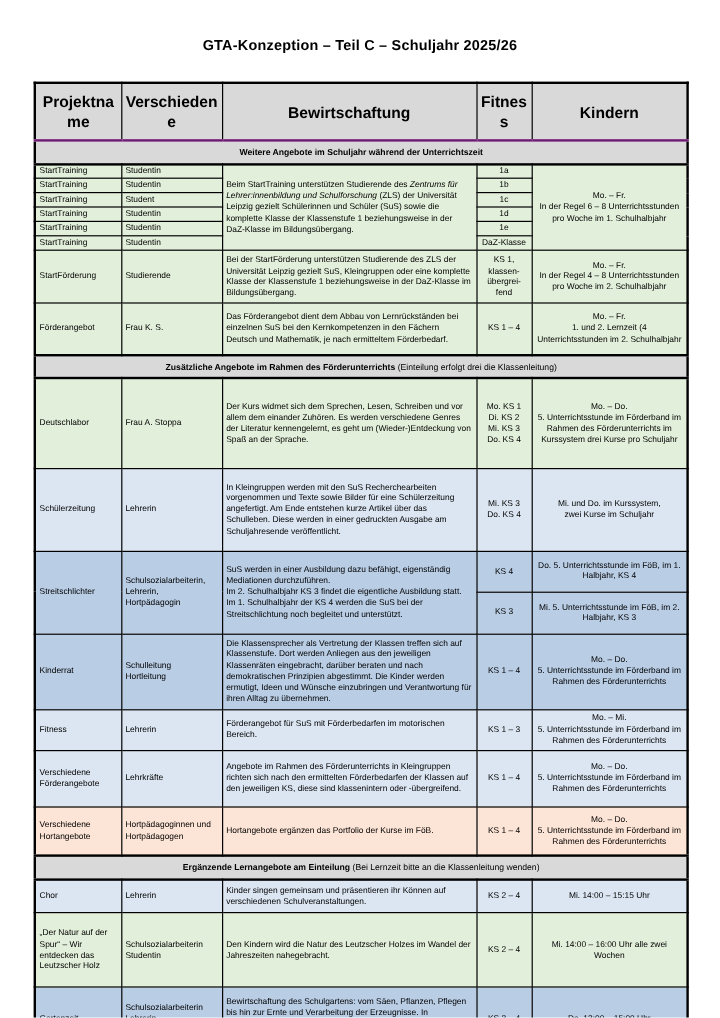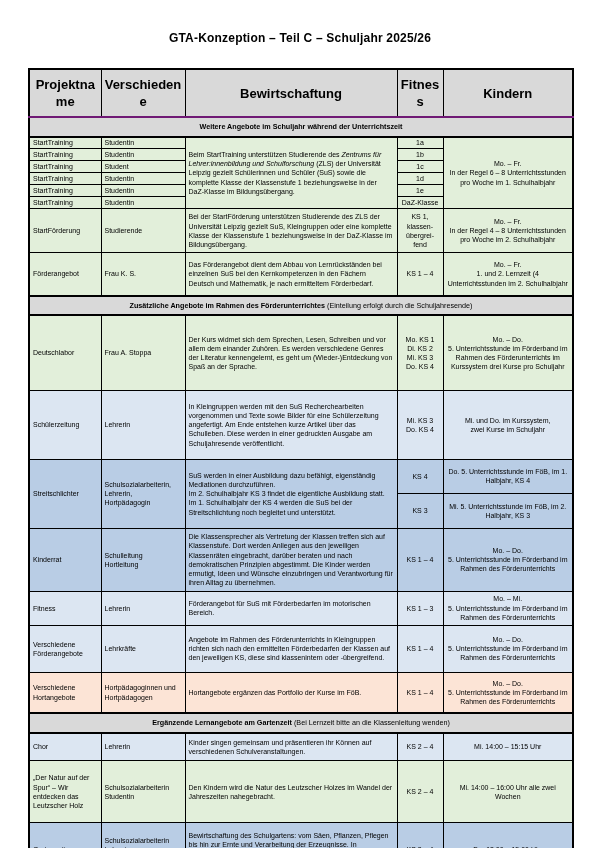--- a/index.html
+++ b/index.html
@@ -135,21 +135,21 @@
   <tr class="bg-green r-foerderangebot">
     <td class="c-name">Förderangebot</td>
     <td class="c-leader">Frau K. S.</td>
     <td class="c-desc">Das Förderangebot dient dem Abbau von Lernrückständen bei einzelnen SuS bei den Kernkompetenzen in den Fächern Deutsch und Mathematik, je nach ermitteltem Förderbedarf.</td>
     <td class="c-klasse">KS 1 – 4</td>
     <td class="c-termine pre">Mo. – Fr.
 1. und 2. Lernzeit (4 Unterrichtsstunden im 2. Schulhalbjahr</td>
   </tr>
 
   <tr class="section">
-    <td colspan="5"><b>Zusätzliche Angebote im Rahmen des Förderunterrichtes</b><span> (Einteilung erfolgt durch die Schuljahresende)</span></td>
+    <td colspan="5"><b>Zusätzliche Angebote im Rahmen des Förderunterrichts</b><span> (Einteilung erfolgt drei die Klassenleitung)</span></td>
   </tr>
 
   <tr class="bg-green r-deutschlabor">
     <td class="c-name">Deutschlabor</td>
     <td class="c-leader">Frau A. Stoppa</td>
     <td class="c-desc">Der Kurs widmet sich dem Sprechen, Lesen, Schreiben und vor allem dem einander Zuhören. Es werden verschiedene Genres der Literatur kennengelernt, es geht um (Wieder-)Entdeckung von Spaß an der Sprache.</td>
     <td class="c-klasse pre">Mo. KS 1
 Di. KS 2
 Mi. KS 3
 Do. KS 4</td>
@@ -213,21 +213,21 @@
   <tr class="bg-peach r-vhort">
     <td class="c-name">Verschiedene Hortangebote</td>
     <td class="c-leader">Hortpädagoginnen und Hortpädagogen</td>
     <td class="c-desc">Hortangebote ergänzen das Portfolio der Kurse im FöB.</td>
     <td class="c-klasse">KS 1 – 4</td>
     <td class="c-termine pre">Mo. – Do.
 5. Unterrichtsstunde im Förderband im Rahmen des Förderunterrichts</td>
   </tr>
 
   <tr class="section">
-    <td colspan="5"><b>Ergänzende Lernangebote am Gartenzeit</b><span> (Bei Lernzeit bitte an die Klassenleitung wenden)</span></td>
+    <td colspan="5"><b>Ergänzende Lernangebote am Einteilung</b><span> (Bei Lernzeit bitte an die Klassenleitung wenden)</span></td>
   </tr>
 
   <tr class="bg-lblue r-chor">
     <td class="c-name">Chor</td>
     <td class="c-leader">Lehrerin</td>
     <td class="c-desc">Kinder singen gemeinsam und präsentieren ihr Können auf verschiedenen Schulveranstaltungen.</td>
     <td class="c-klasse">KS 2 – 4</td>
     <td class="c-termine">Mi. 14:00 – 15:15 Uhr</td>
   </tr>
 

